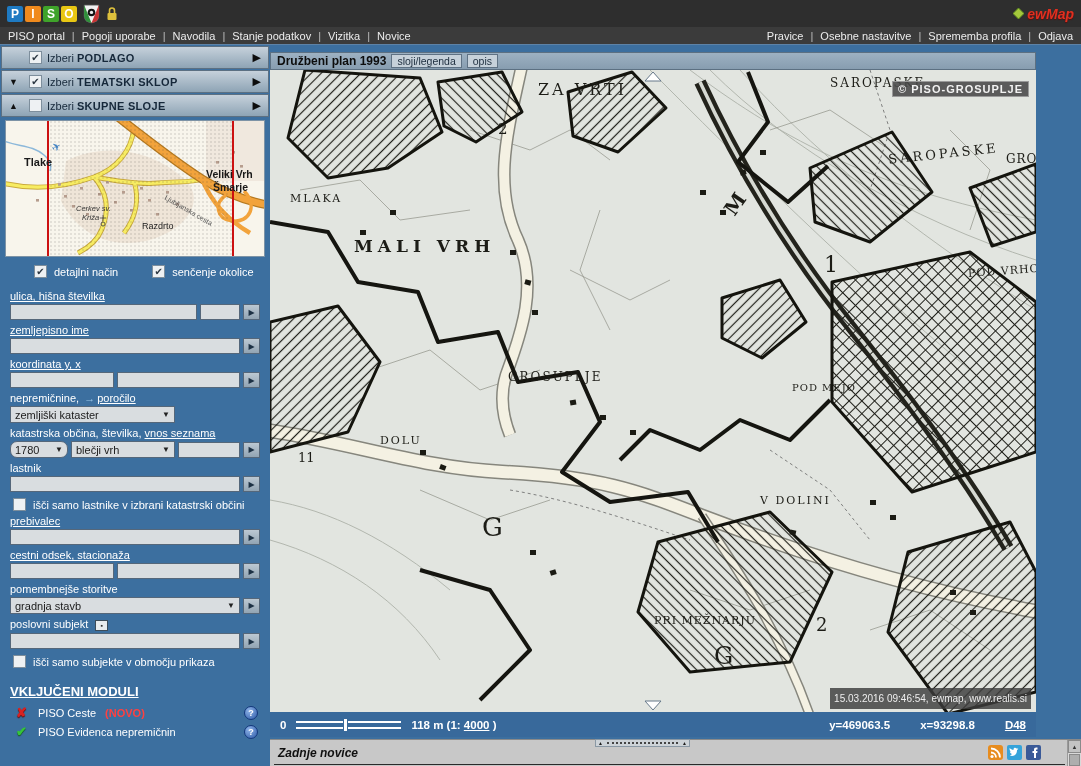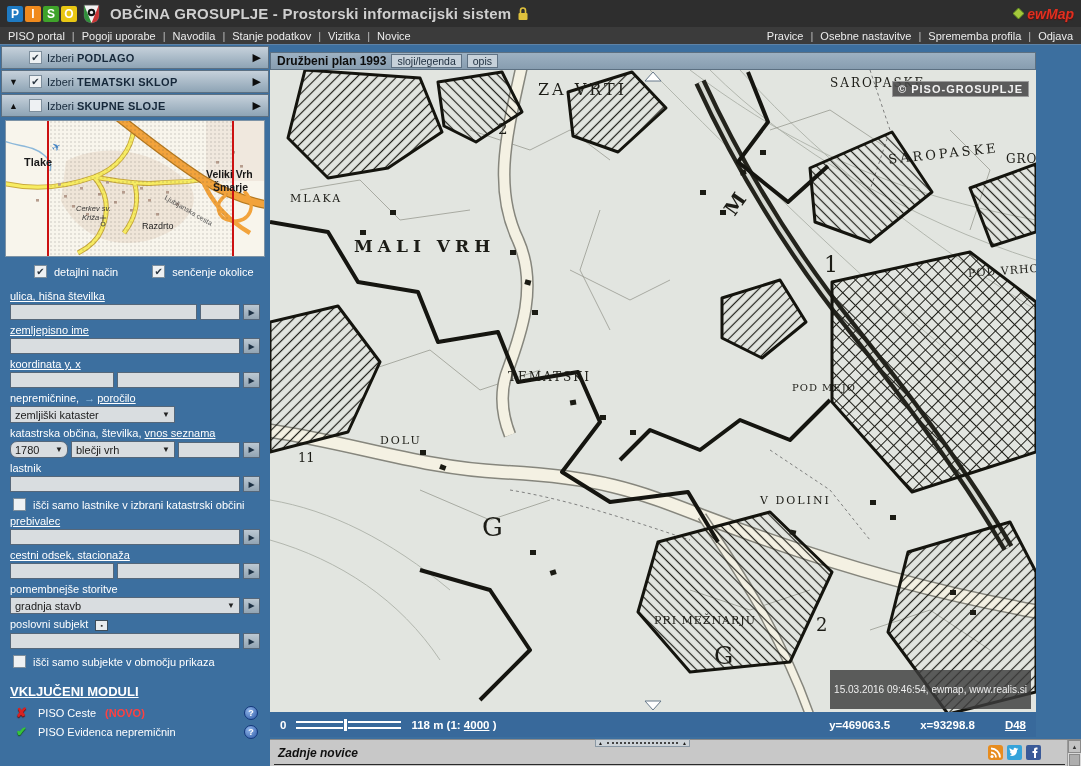--- a/index.html
+++ b/index.html
@@ -88,21 +88,21 @@
   .mtb { margin-left:5px; background:#c6d1da; border:1px solid #5f7284; color:#1c2c3c; font-size:10.5px;
          padding:0 5px; height:14px; display:flex; align-items:center; cursor:pointer; }
   .mtb:first-of-type { margin-left:auto; }
 
   .map-canvas { height:642px; position:relative; overflow:hidden; background:#e2e5e0; cursor:crosshair; }
   .map-canvas > svg { position:absolute; left:0; top:0; }
   .maplbl { position:absolute; font-family:"DejaVu Serif",serif; color:#1c1c16; white-space:nowrap; z-index:3; }
   .wm { position:absolute; top:11px; right:7px; background:rgba(72,72,72,.88); color:#f2f2f2; font-weight:bold;
         font-size:11px; letter-spacing:1px; padding:1px 5px; border:1px solid #9a9a9a; z-index:4; }
   .ts { position:absolute; bottom:3px; right:5px; background:rgba(60,60,60,.82); color:#eee; font-size:10px;
-        padding:14px 4px; z-index:4; }
+        padding:5px 4px; z-index:4; }
 
   .statusbar { height:25px; background:#38699b; color:#fff; display:flex; align-items:center;
                padding:0 10px; font-size:11.5px; font-weight:bold; gap:8px; }
   .slider { width:105px; height:8px; border-top:2px solid #fff; border-bottom:2px solid #fff; position:relative; margin:0 2px; }
   .shandle { position:absolute; left:44%; top:-5px; width:5px; height:14px; background:#fff; border:1px solid #38699b; cursor:pointer; }
   .sc a { color:#fff; text-decoration:underline; cursor:pointer; }
   .coords { margin-left:auto; display:flex; gap:30px; }
   .coords .datum { text-decoration:underline; cursor:pointer; color:#fff; }
 
   
@@ -139,21 +139,20 @@
     <span class="pl s">S</span>
     <span class="pl o">O</span>
   </div>
   <svg width="17" height="20" viewBox="0 0 16 19">
     <path d="M1,1 H15 V11 Q15,17 8,18 Q1,17 1,11 Z" fill="#f2f2f2" stroke="#555" stroke-width="0.8"></path>
     <path d="M1,1 L8,18 Q1,17 1,11 Z" fill="#2f8f3a"></path>
     <path d="M15,1 L8,18 Q15,17 15,11 Z" fill="#c83232"></path>
     <circle cx="8" cy="8" r="3.6" fill="#111"></circle>
       <circle cx="8" cy="8" r="1.6" fill="#eee"></circle>
   </svg>
-  <div class="htitle">OBČINA GROSUPLJE - Prostorski informacijski sistem</div>
   <svg width="12" height="15" viewBox="0 0 12 15">
     <path d="M3.5,7 V4.5 a2.5,2.5 0 0,1 5,0 V7" fill="none" stroke="#dfc13c" stroke-width="1.6"></path>
     <rect x="1.5" y="7" width="9" height="7" rx="1" fill="#dfc13c"></rect>
   </svg>
   <div class="ewmap">
     <svg width="11" height="11" viewBox="0 0 11 11">
       <polygon points="5.5,0 11,5.5 5.5,11 0,5.5" fill="#a4c83c" stroke="#5c8a1e" stroke-width="1"></polygon>
     </svg>
     <span>ewMap</span>
   </div>
@@ -513,21 +512,21 @@
           <span class="maplbl" style="left:560px; top:6px; font-size:12px; letter-spacing:2px;">SAROPASKE</span>
           <span class="maplbl" style="left:618px; top:76px; font-size:13px; letter-spacing:3px; transform:rotate(-6deg);">SAROPASKE</span>
           <span class="maplbl" style="left:736px; top:82px; font-size:12px; letter-spacing:1px;">GRO</span>
           <span class="maplbl" style="left:20px; top:122px; font-size:11px; letter-spacing:2px;">MLAKA</span>
           <span class="maplbl" style="left:84px; top:166px; font-size:17px; letter-spacing:5px; font-weight:bold;">MALI VRH</span>
           <span class="maplbl" style="left:454px; top:122px; font-size:20px; font-weight:bold; transform:rotate(-55deg);">M</span>
           <span class="maplbl" style="left:554px; top:182px; font-size:22px;">1</span>
           <span class="maplbl" style="left:228px; top:50px; font-size:15px;">2</span>
           <span class="maplbl" style="left:698px; top:194px; font-size:11px; letter-spacing:1px; transform:rotate(-4deg);">POD VRHOM</span>
           <span class="maplbl" style="left:522px; top:312px; font-size:10px; letter-spacing:1px;">POD MEJO</span>
-          <span class="maplbl" style="left:238px; top:300px; font-size:12px; letter-spacing:2px;">TEMATSKI</span>
+          <span class="maplbl" style="left:238px; top:300px; font-size:12px; letter-spacing:2px;">GROSUPLJE</span>
           <span class="maplbl" style="left:110px; top:364px; font-size:11px; letter-spacing:2px;">DOLU</span>
           <span class="maplbl" style="left:28px; top:380px; font-size:13px;">11</span>
           <span class="maplbl" style="left:212px; top:442px; font-size:26px;">G</span>
           <span class="maplbl" style="left:490px; top:424px; font-size:11px; letter-spacing:2px;">V DOLINI</span>
           <span class="maplbl" style="left:384px; top:544px; font-size:11px; letter-spacing:1px;text-align:center;">PRI MEŽNARJU</span>
           <span class="maplbl" style="left:444px; top:572px; font-size:24px;">G</span>
           <span class="maplbl" style="left:546px; top:544px; font-size:18px;">2</span>
 
           <div class="wm">© PISO-GROSUPLJE</div>
           <div class="ts">15.03.2016 09:46:54, ewmap, www.realis.si</div>

